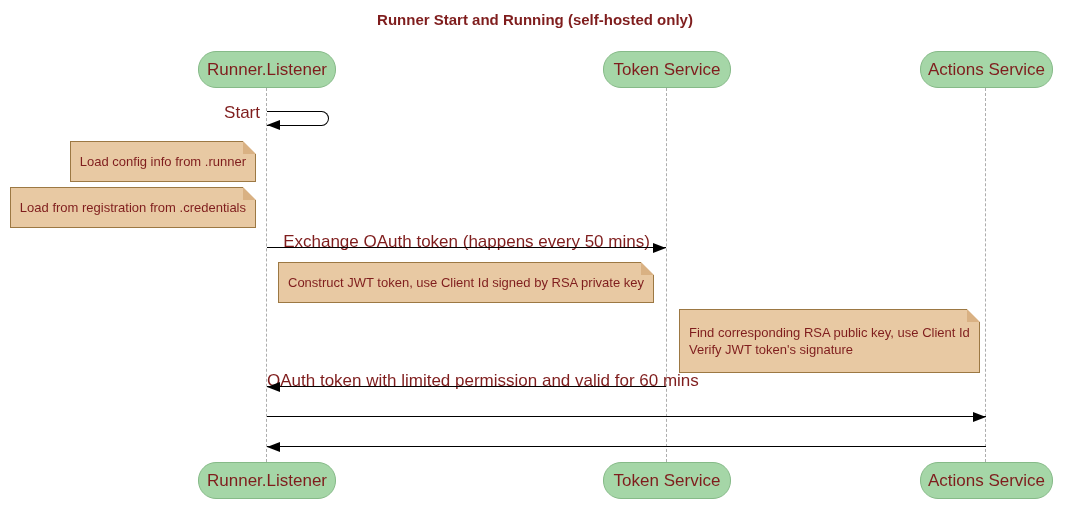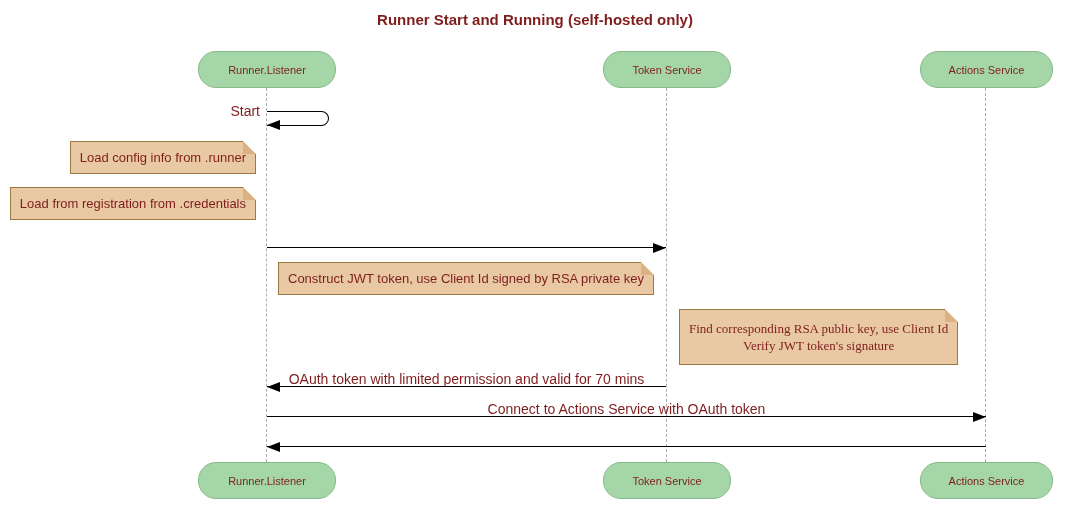--- a/index.html
+++ b/index.html
@@ -22,38 +22,38 @@
   .participant {
     position: absolute;
     height: 37px;
     background: #A5D6A7;
     border: 1px solid #86BA88;
     border-radius: 18px;
     box-sizing: border-box;
     display: flex;
     align-items: center;
     justify-content: center;
-    font-size: 11px;
+    font-size: 17px;
     white-space: nowrap;
   }
   .lifeline {
     position: absolute;
     top: 88px;
     height: 374px;
     width: 0;
     border-left: 1px dashed #ADADAD;
   }
   .msg-line {
     position: absolute;
     height: 0;
     border-top: 1.4px solid #000000;
   }
   .msg-label {
     position: absolute;
-    font-size: 14px;
+    font-size: 17px;
     text-align: center;
     white-space: nowrap;
   }
   .msg-label.right-align { text-align: right; }
   .arrowhead {
     position: absolute;
     width: 0; height: 0;
     border-top: 5px solid transparent;
     border-bottom: 5px solid transparent;
   }
@@ -63,46 +63,45 @@
     position: absolute;
     left: 267px; top: 111px;
     width: 62px; height: 15px;
     border: 1.4px solid #000000;
     border-left: none;
     border-radius: 0 9px 9px 0;
     box-sizing: border-box;
   }
   .note {
     position: absolute;
-    height: 33px;
+    height: 41px;
     background: #E8C9A3;
     border: 1px solid #9C7843;
     box-sizing: border-box;
     display: flex;
     align-items: center;
     justify-content: center;
     padding: 2px 9px;
     font-size: 13px;
     white-space: pre;
   }
   .note::before {
     content: "";
     position: absolute;
     top: -1px; right: -1px;
     width: 0; height: 0;
     border-style: solid;
     border-width: 0 13px 13px 0;
     border-color: #ffffff #ffffff #D9B183 #D9B183;
   }
   .note.two-line {
-    height: 56px;
+    height: 64px;
     justify-content: flex-start;
-    text-align: center;
+    text-align: left;
     line-height: 17px;
-    font-family: Liberation Serif, serif;
   }
 </style>
 </head>
 <body>
 
 <div class="canvas">
 
   <div class="title">Runner Start and Running (self-hosted only)</div>
 
   <div class="lifeline" style="left:266px"></div>
@@ -118,32 +117,32 @@
   <div class="participant" style="left:920px;top:462px;width:133px">Actions Service</div>
 
   <div class="msg-label right-align" style="left:160px;top:103px;width:100px">Start</div>
   <div class="self-loop"></div>
   <div class="arrowhead left" style="left:267px;top:120px"></div>
 
   <div class="note" style="right:814px;top:141px">Load config info from .runner</div>
 
   <div class="note" style="right:814px;top:187px">Load from registration from .credentials</div>
 
+  <div class="msg-label" style="left:267px;top:232px;width:399px">Exchange OAuth token (happens every 50 mins)</div>
   <div class="msg-line" style="left:267px;top:247px;width:399px"></div>
   <div class="arrowhead right" style="left:653px;top:243px"></div>
 
   <div class="note" style="left:278px;top:262px">Construct JWT token, use Client Id signed by RSA private key</div>
 
   <div class="note two-line" style="left:679px;top:309px">Find corresponding RSA public key, use Client Id
 Verify JWT token's signature</div>
 
-  <div class="msg-label" style="left:267px;top:371px;width:399px">OAuth token with limited permission and valid for 70 mins</div>
+  <div class="msg-label" style="left:267px;top:371px;width:399px">OAuth token with limited permission and valid for 60 mins</div>
   <div class="msg-line" style="left:267px;top:386px;width:399px"></div>
   <div class="arrowhead left" style="left:267px;top:382px"></div>
 
-  <div class="msg-label" style="left:267px;top:401px;width:719px">Connect to Actions Service with OAuth token</div>
   <div class="msg-line" style="left:267px;top:416px;width:719px"></div>
   <div class="arrowhead right" style="left:973px;top:412px"></div>
 
   <div class="msg-line" style="left:267px;top:446px;width:719px"></div>
   <div class="arrowhead left" style="left:267px;top:442px"></div>
 
 </div>
 
 </body></html>

